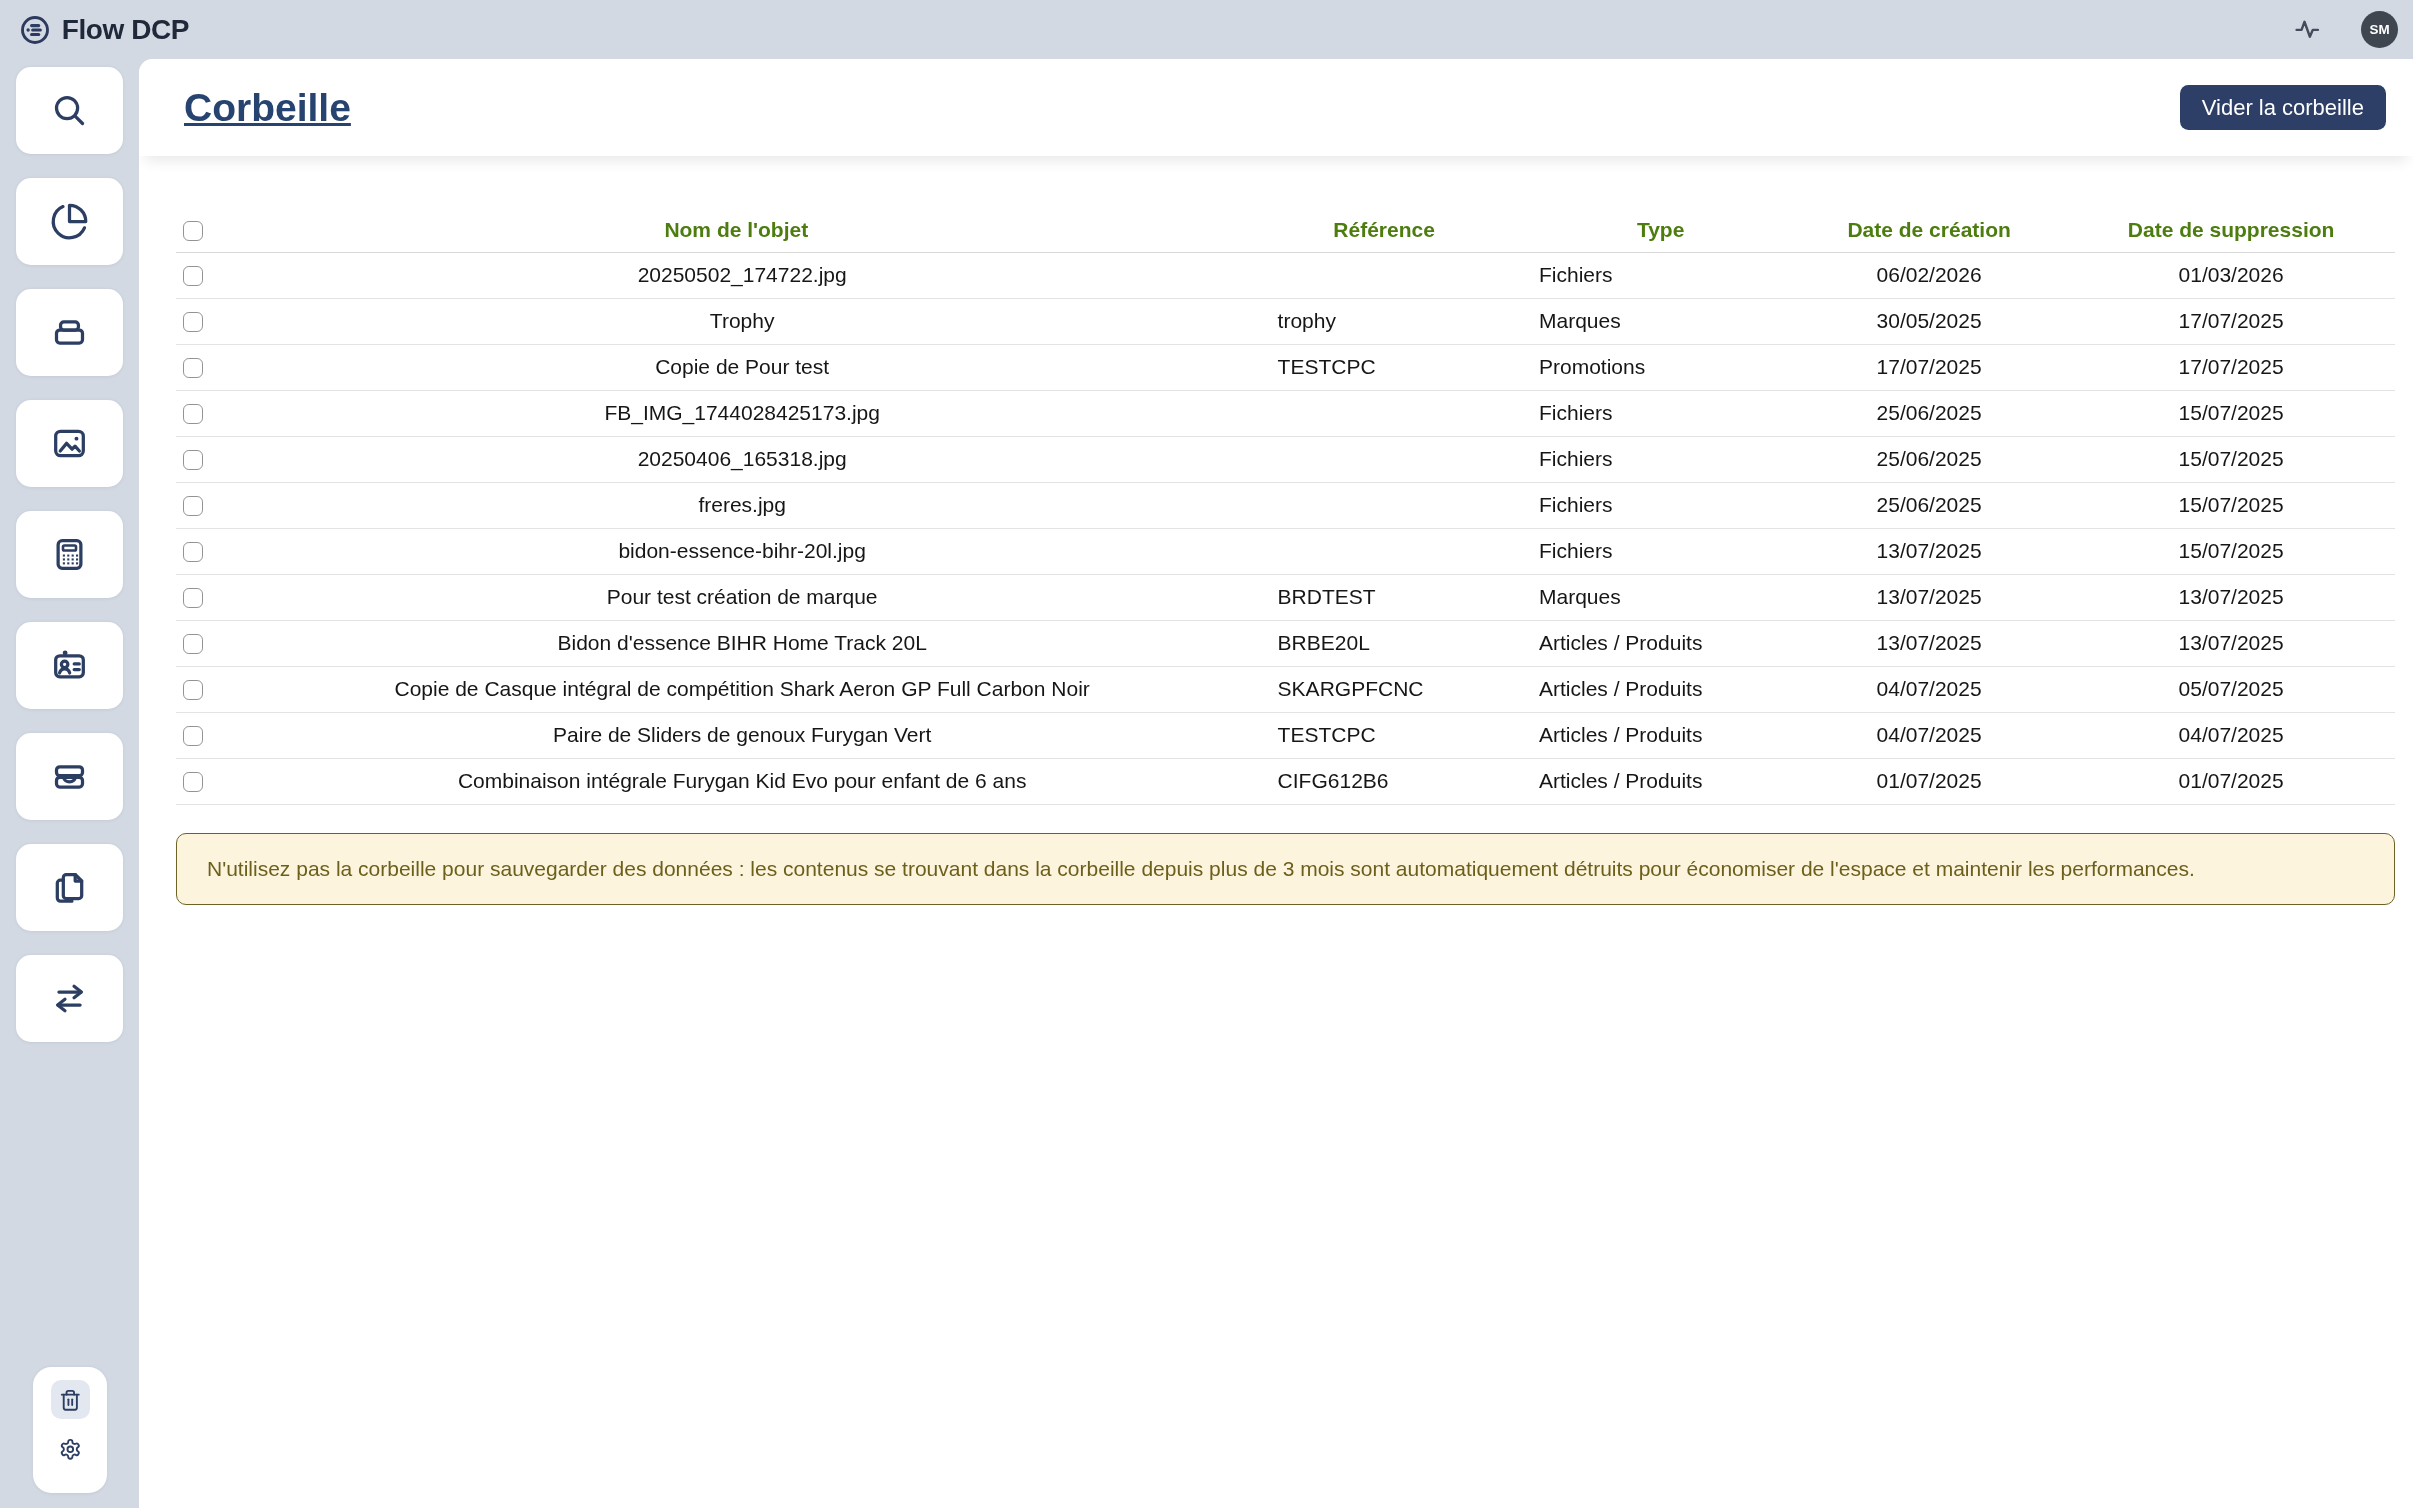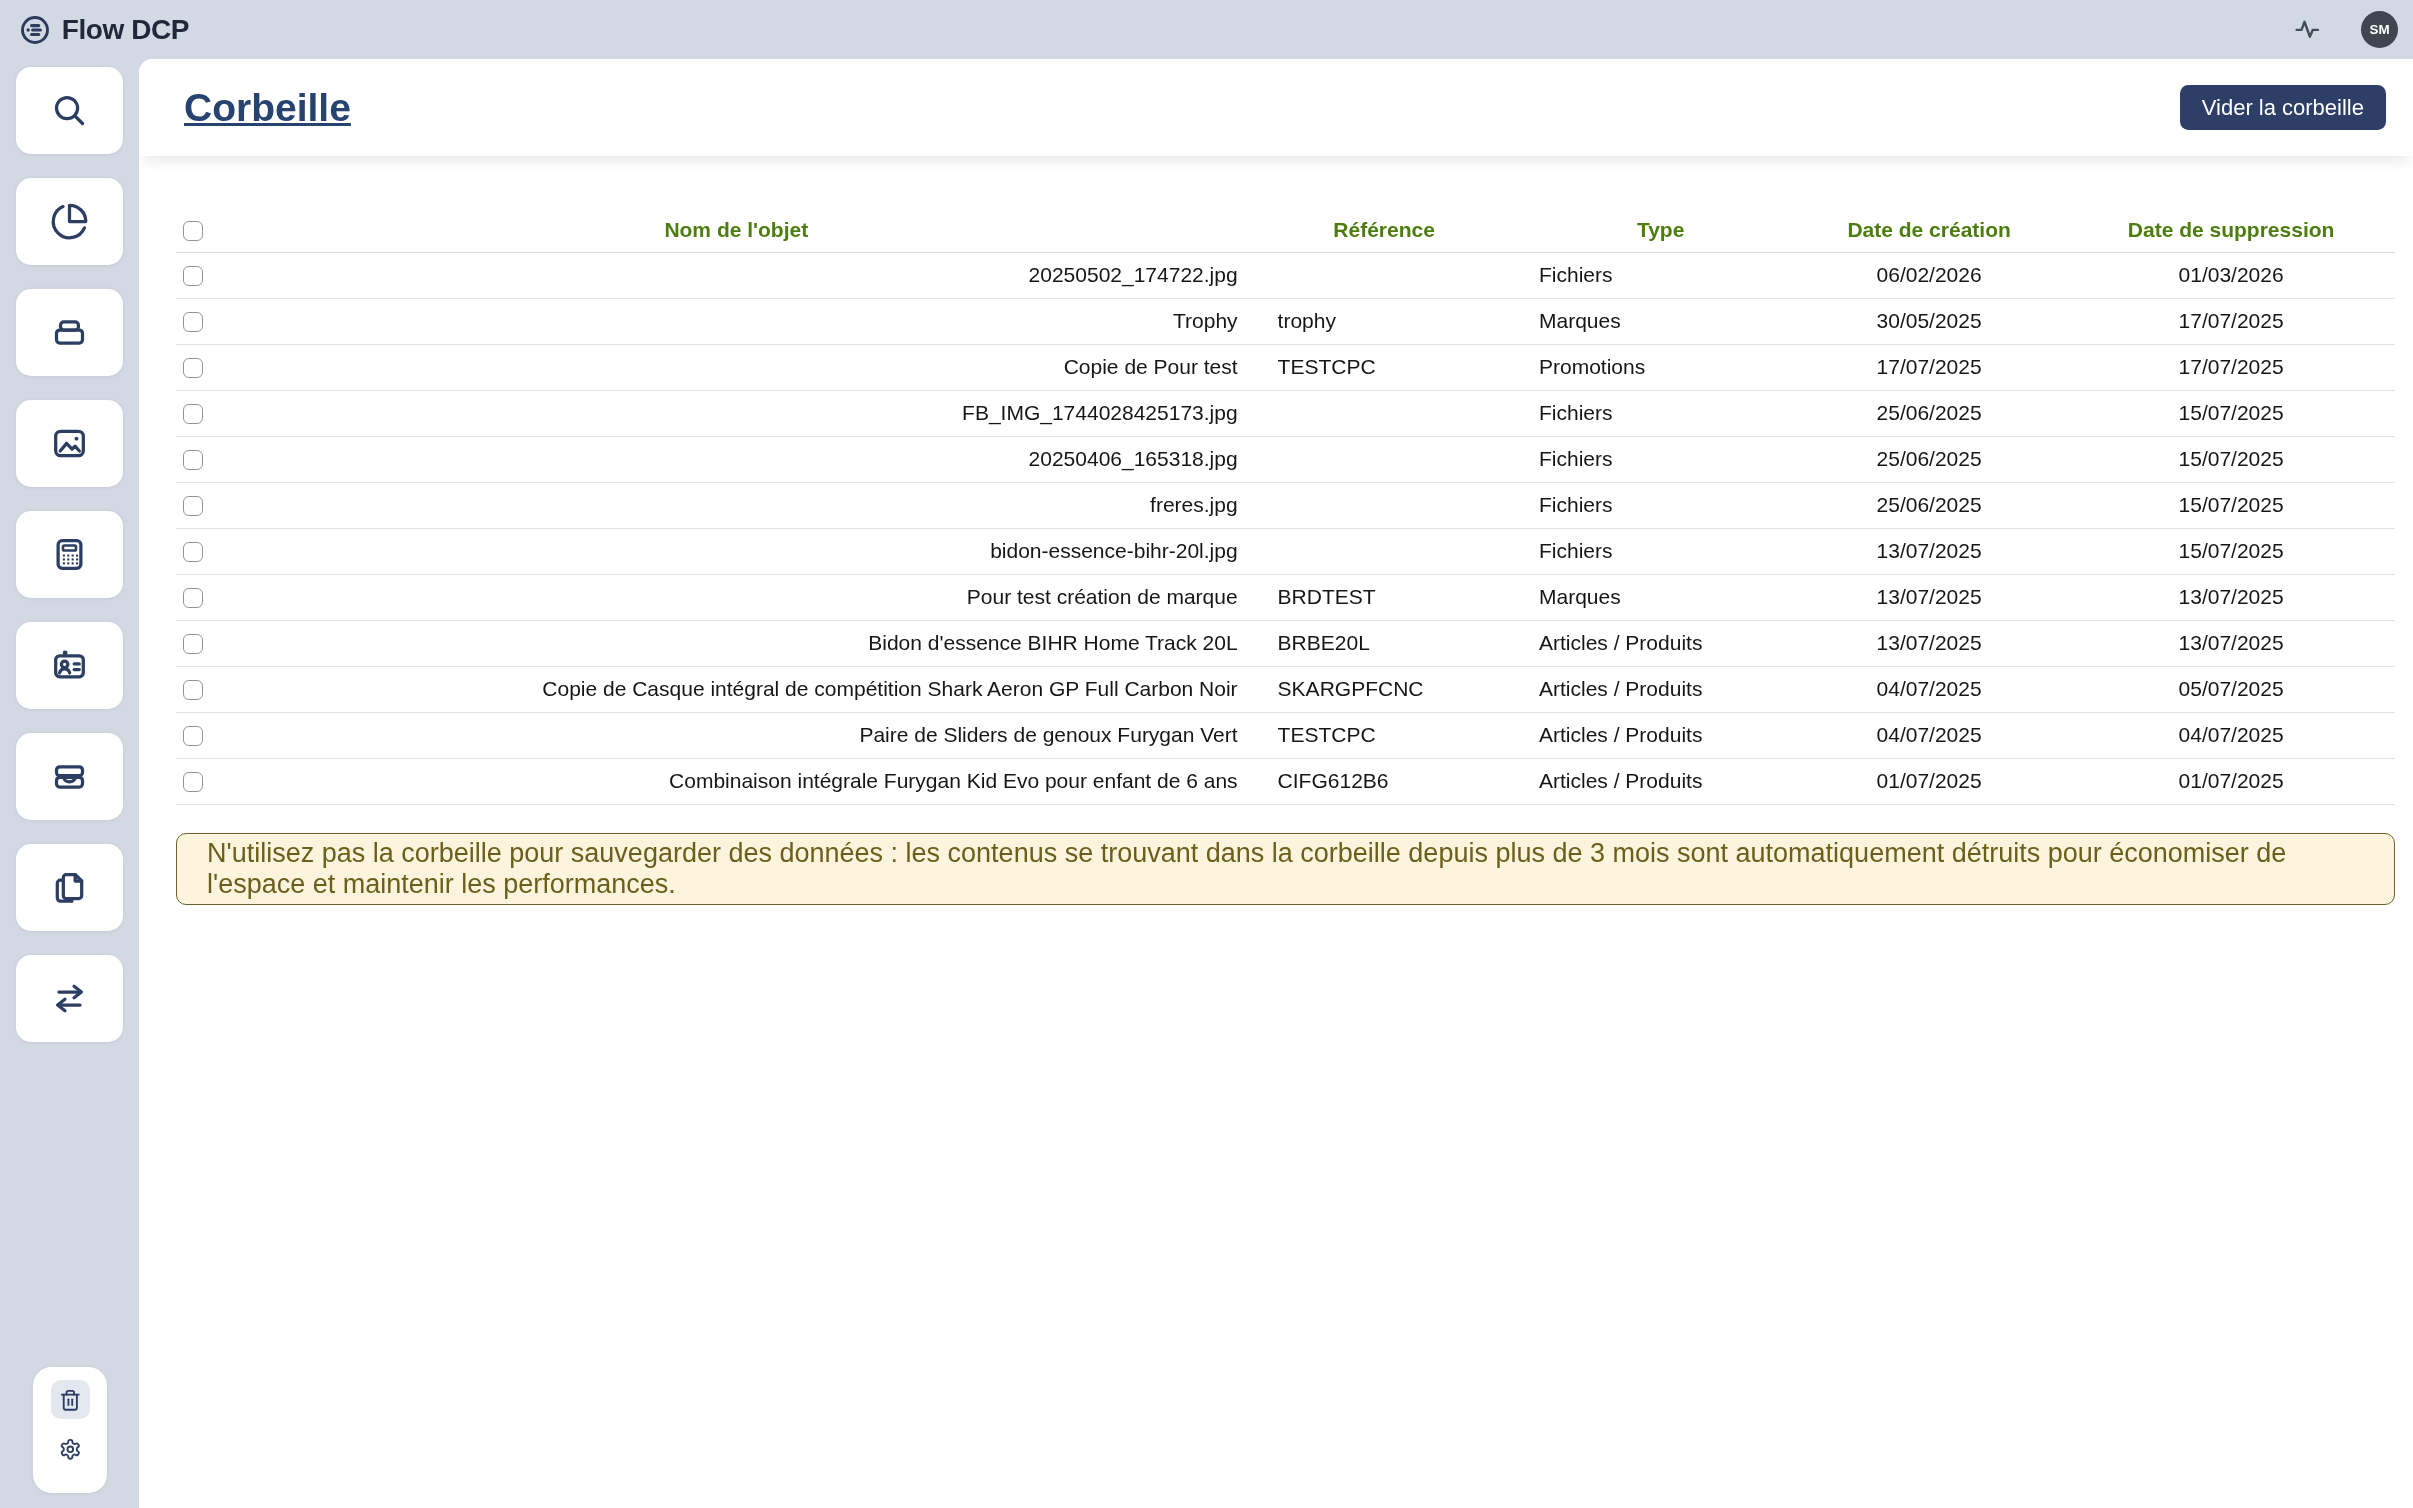--- a/index.html
+++ b/index.html
@@ -90,34 +90,34 @@
     height: 44px; vertical-align: middle; text-align: center;
     border-bottom: 0.8px solid #d9d9d9;
   }
   td {
     font-size: 21px; color: #161616;
     height: 46px; vertical-align: middle;
     border-bottom: 0.8px solid #e3e3e3;
     white-space: nowrap; overflow: hidden; text-overflow: ellipsis;
   }
   .col-check { text-align: left; padding-left: 6.7px; }
-  .c-name { text-align: right; padding-left: 11.7px; margin-top: 16px; }
+  .c-name { text-align: center; padding-left: 11.7px; margin-top: 16px; }
   .c-ref  { text-align: left; padding-left: 40px; }
   .c-type { text-align: left; padding-left: 8.4px; }
   .c-date { text-align: center; }
   .checkbox {
     display: inline-block; width: 20px; height: 20px;
     border: 1.7px solid #939393; border-radius: 5.9px; background: #ffffff;
     cursor: pointer; vertical-align: middle;
   }
 
   .warning {
     margin-top: 28.5px; height: 72px;
     background: #fcf4dc; border: 1.7px solid #6e6327; border-radius: 10px;
-    color: #6c5f1c; font-size: 27px;
+    color: #6c5f1c; font-size: 21px;
     display: flex; align-items: center;
     padding: 0 30px;
   }
 </style>
 </head>
 <body>
 
 <header class="topbar">
   <div class="brand">
     <span>

